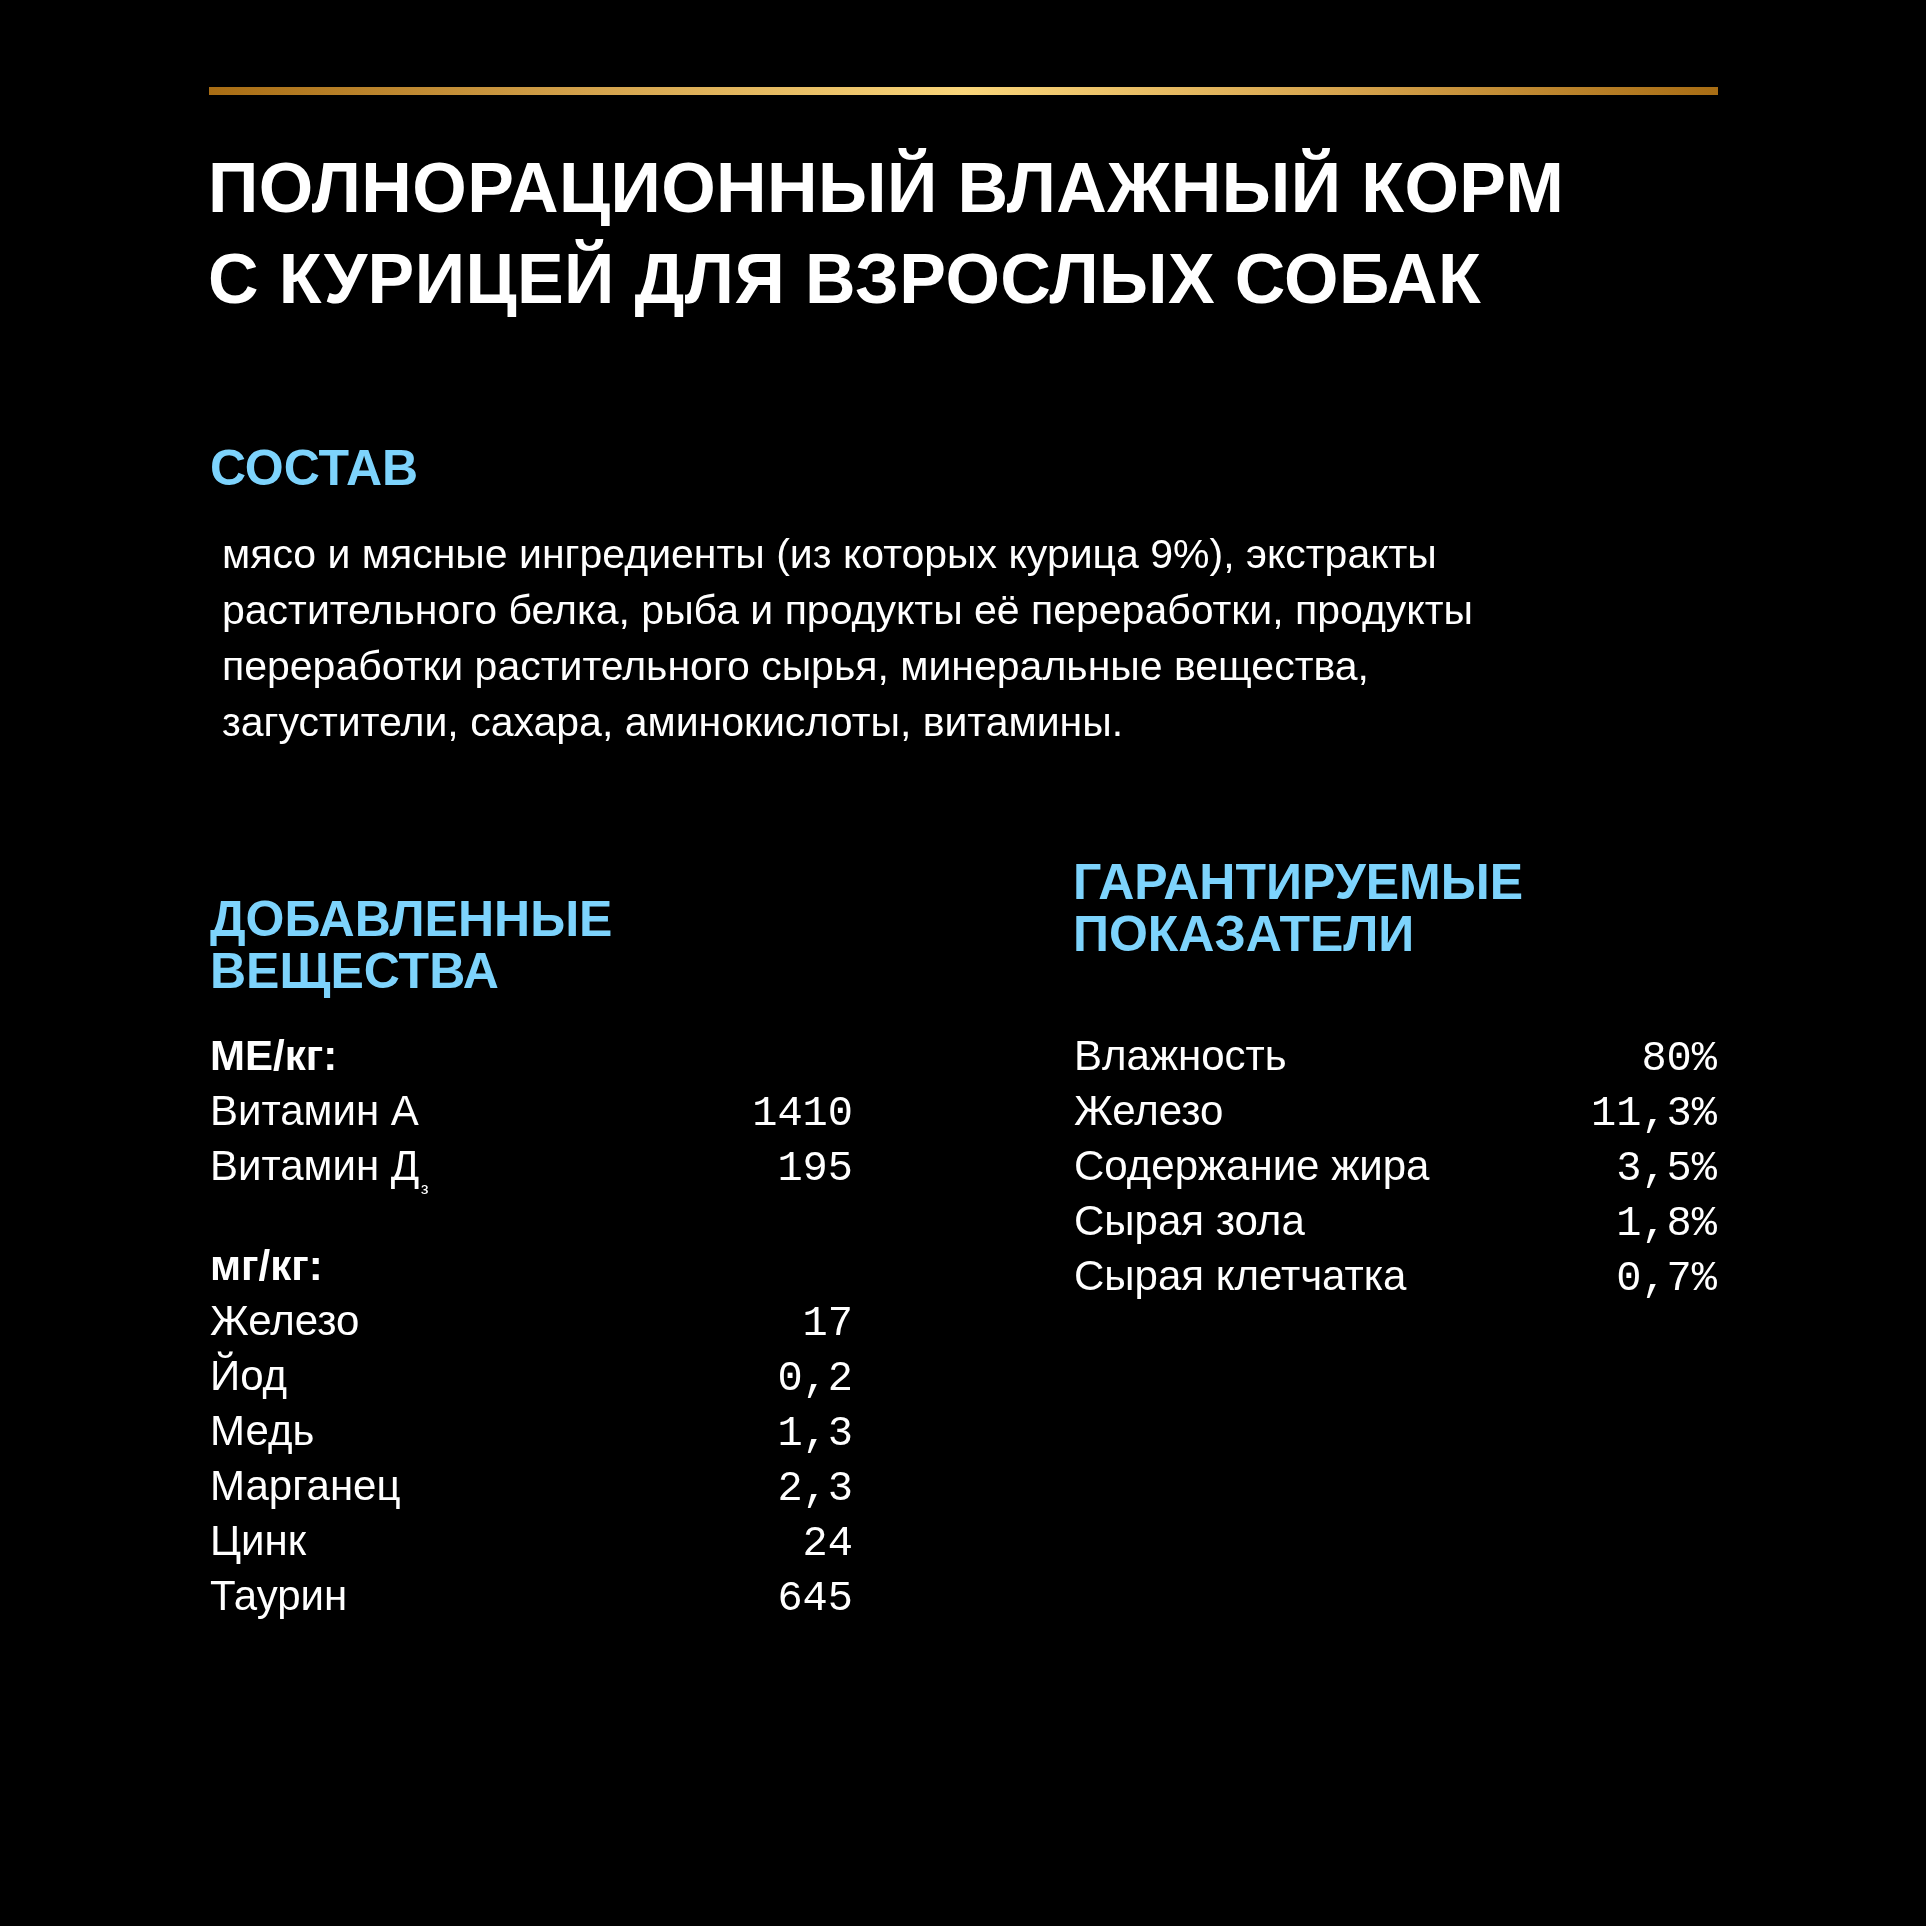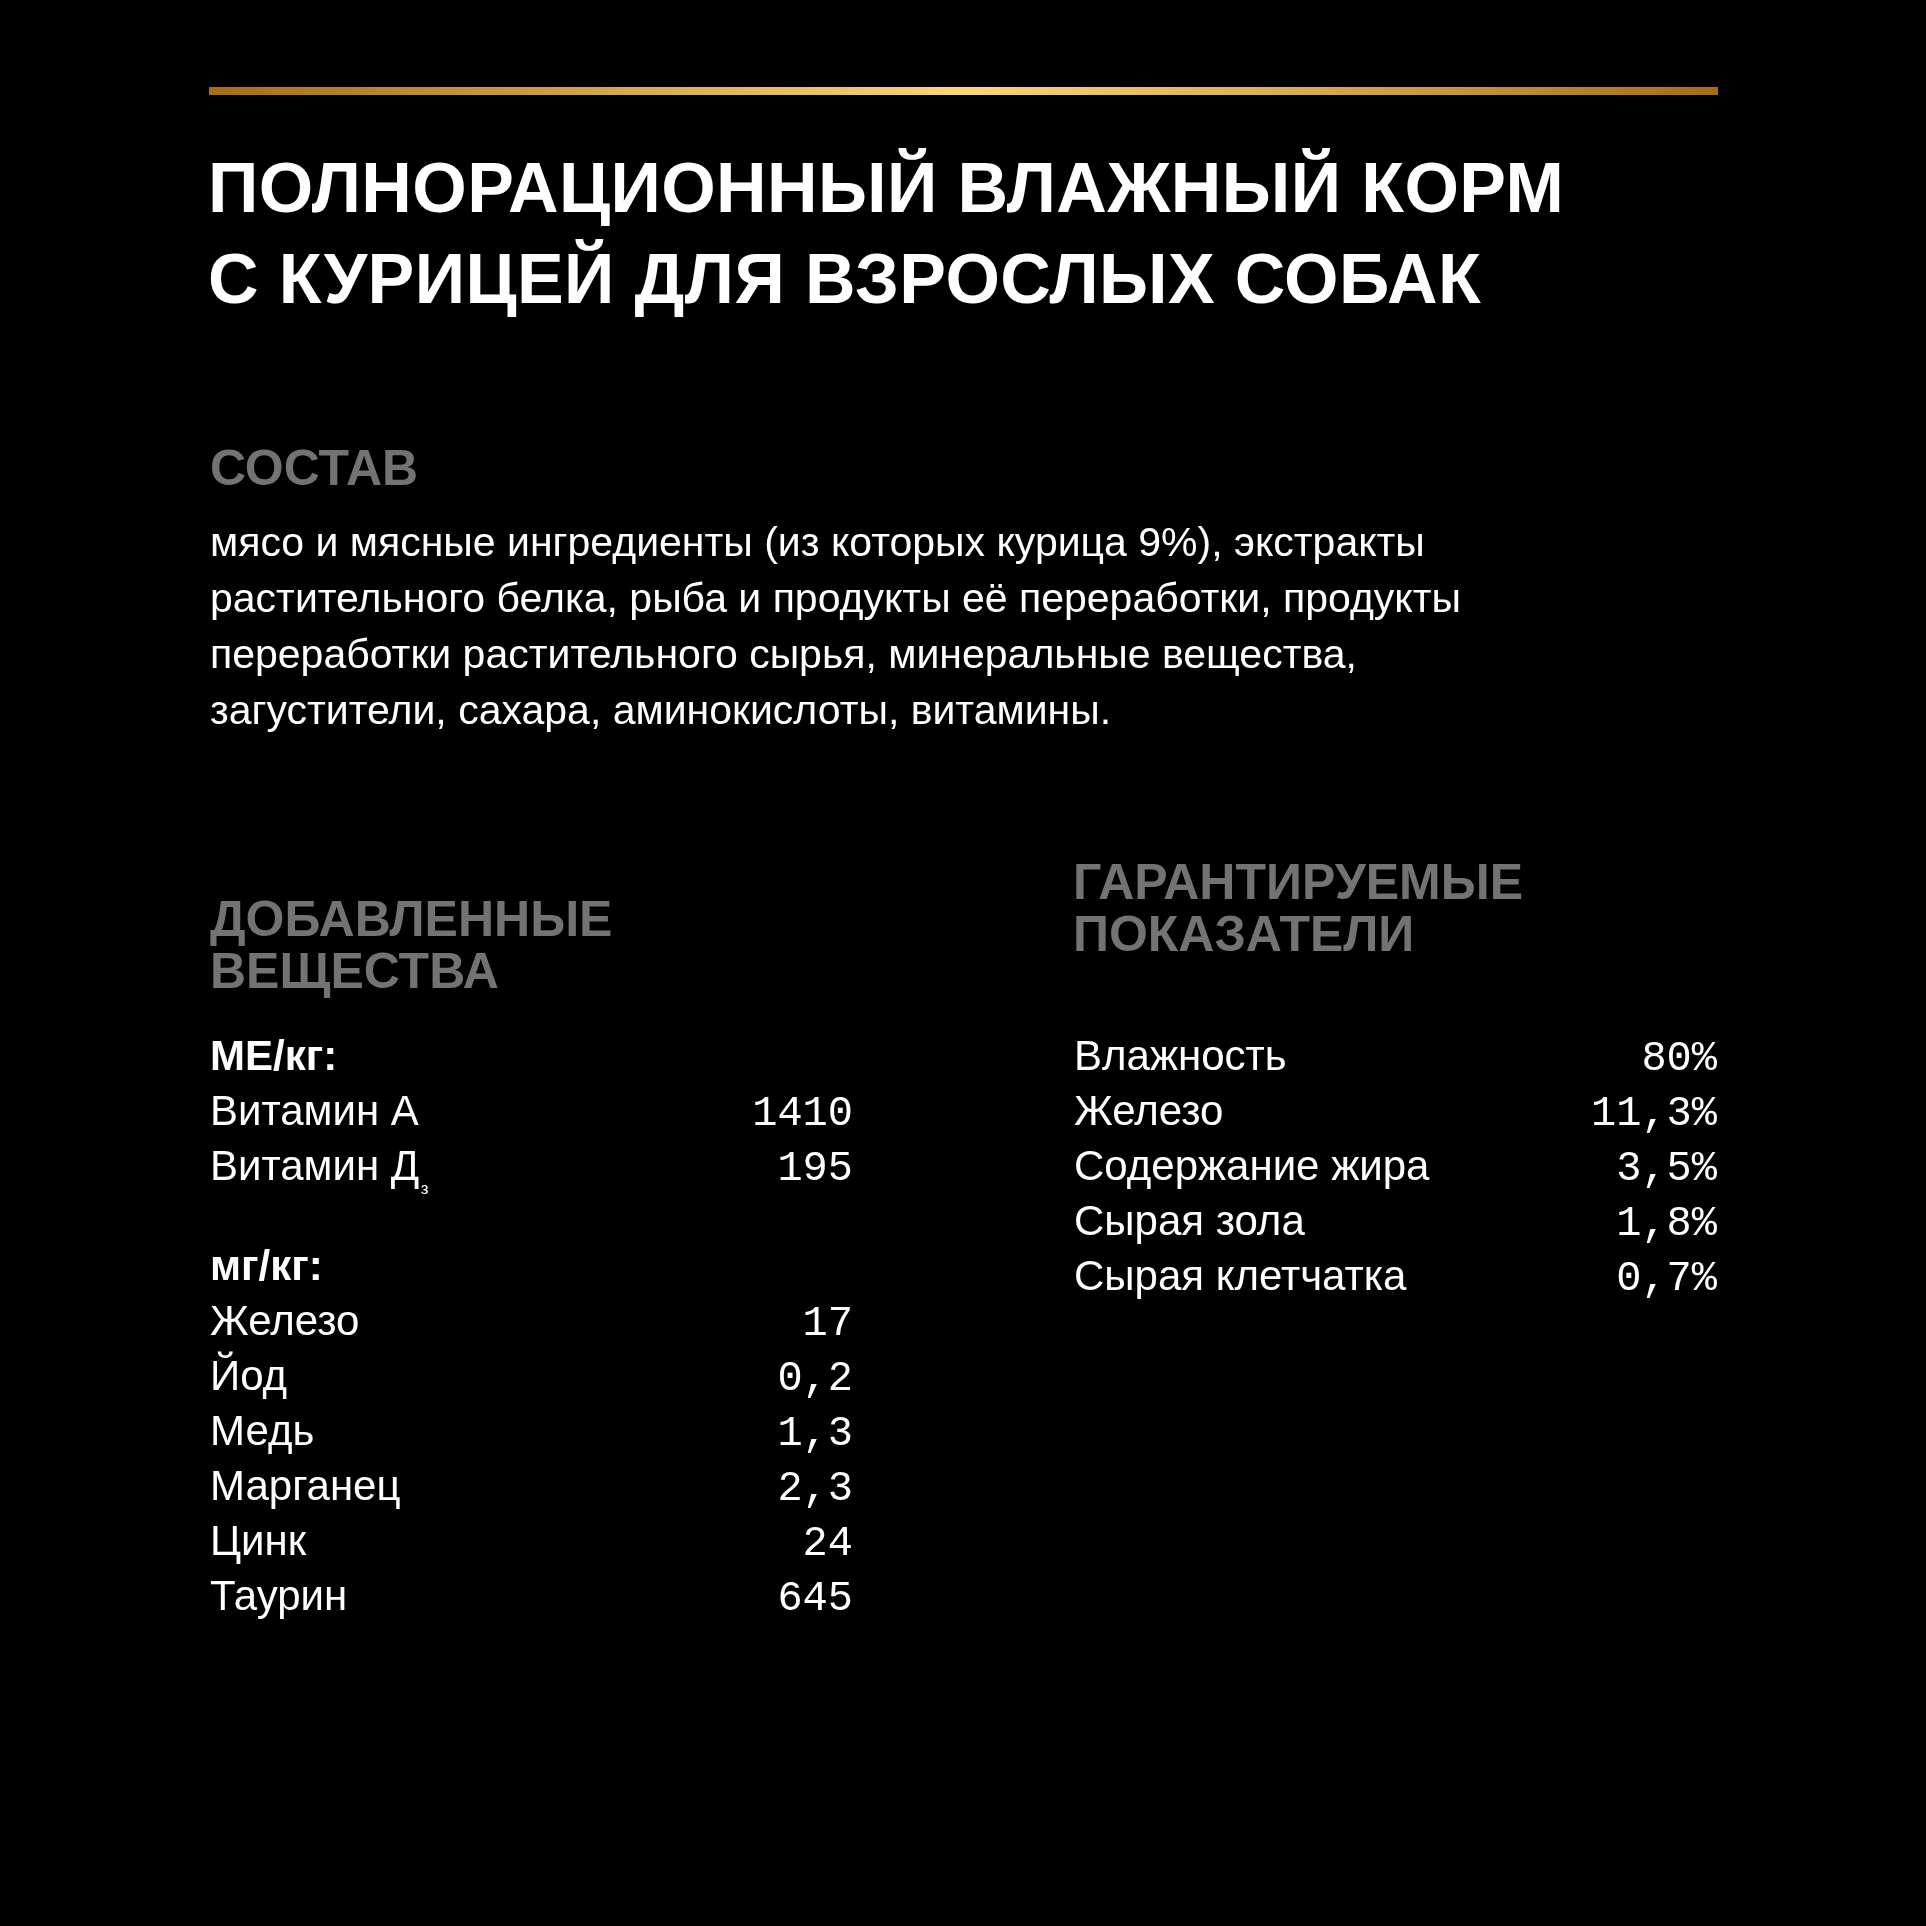--- a/index.html
+++ b/index.html
@@ -13,29 +13,29 @@
     background: linear-gradient(90deg, #a86d14 0%, #d3a24c 25%, #f9d57a 50%, #d6a44e 75%, #a86d14 100%);
   }
   .title {
     position: absolute; left: 208px; top: 143px; width: 1526px;
     font-weight: bold; font-size: 70px; line-height: 91px;
     letter-spacing: 0.4px; margin: 0; color: #ffffff;
     white-space: nowrap;
   }
   .title .line { display: block; }
   .section-heading {
-    position: absolute; font-weight: bold; color: #737373;
+    position: absolute; font-weight: bold; color: #7dd3fc;
     font-size: 50px; line-height: 52px; margin: 0; text-transform: none;
     white-space: nowrap;
   }
   .section-heading .line { display: block; }
   .composition-heading { left: 210px; top: 442px; }
   .composition-text {
     position: absolute; left: 210px; top: 514px; width: 1510px;
-    font-size: 41px; line-height: 56px; margin: 0; color: #ffffff;
+    font-size: 41px; line-height: 56px; margin: 12px; color: #ffffff;
   }
   .composition-text .line { display: block; white-space: nowrap; }
   .additives-heading { left: 210px; top: 893px; }
   .analysis-heading { left: 1073px; top: 856px; }
 
   .table { position: absolute; }
   .left-table { left: 210px; top: 1028px; width: 643px; }
   .right-table { left: 1074px; top: 1028px; width: 643px; }
   .row {
     display: flex; justify-content: space-between; align-items: baseline;

